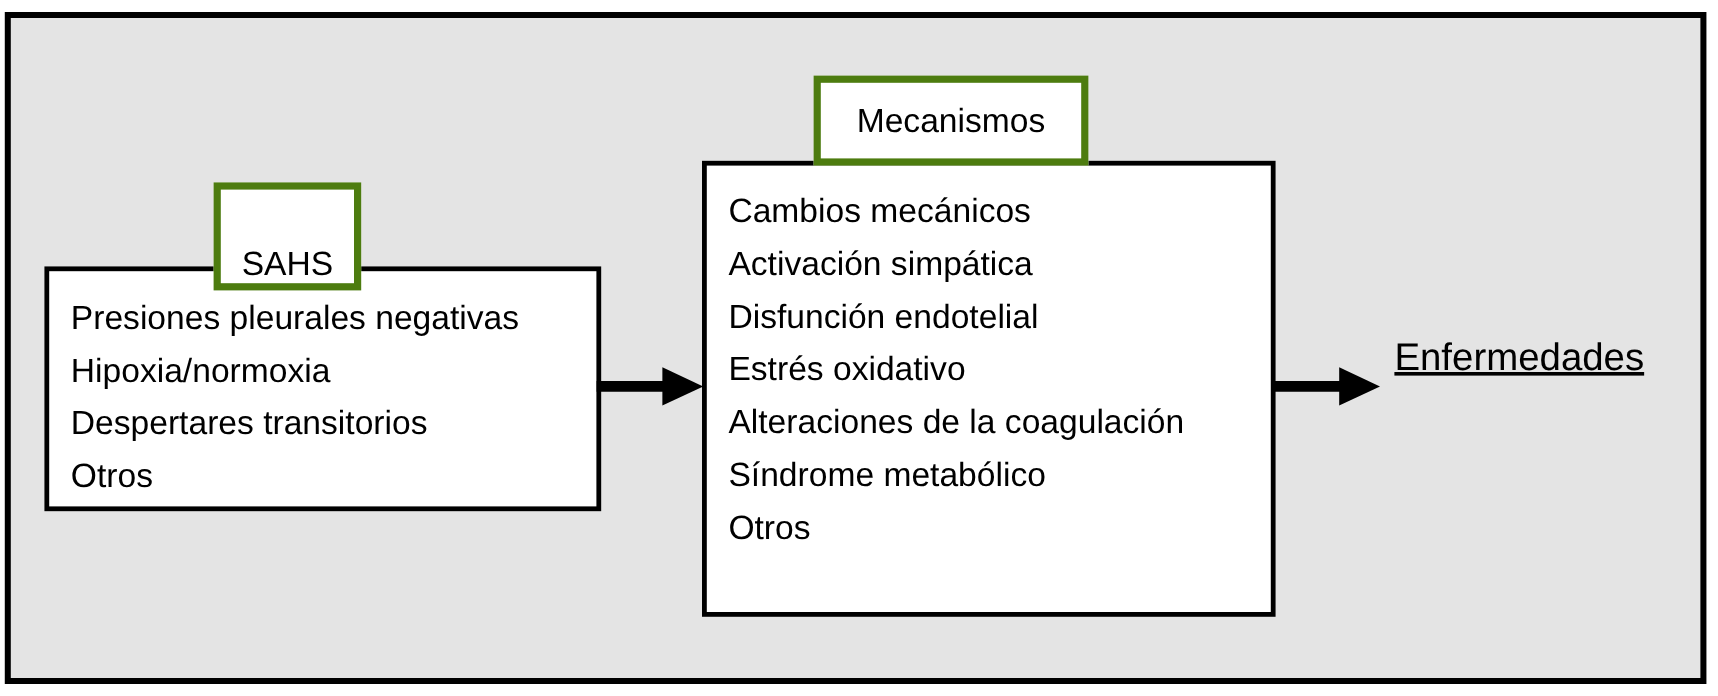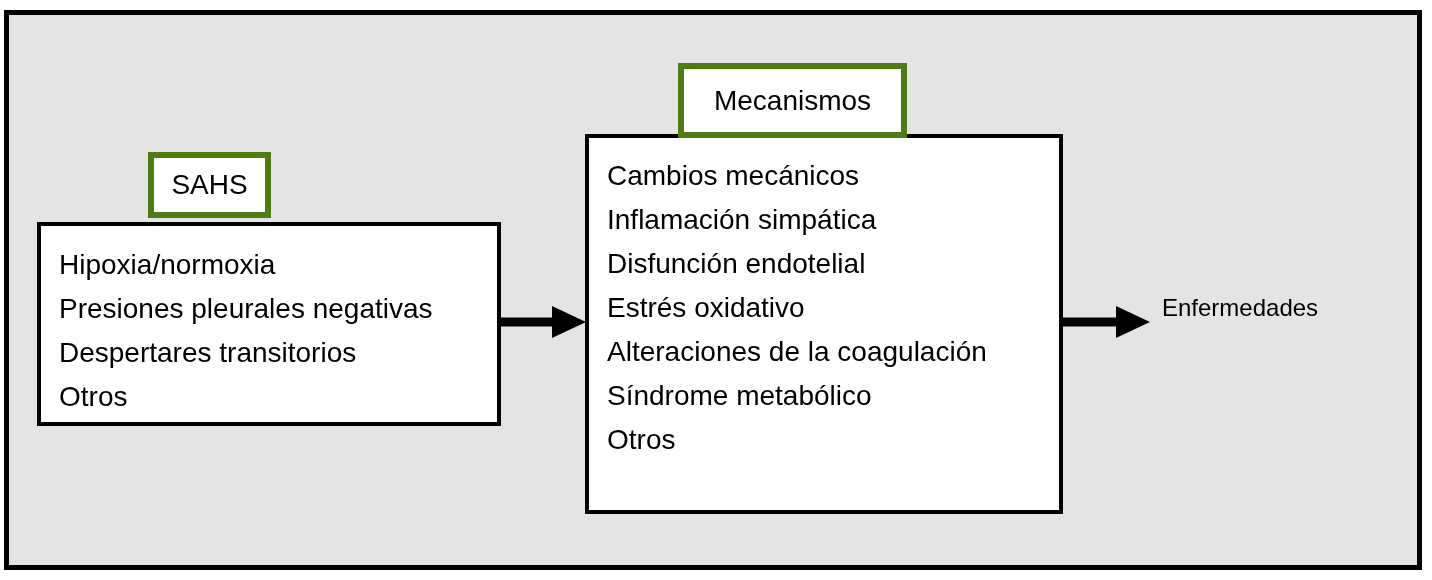--- a/index.html
+++ b/index.html
@@ -24,74 +24,75 @@
     position: absolute;
     box-sizing: border-box;
     background: #ffffff;
     border: 6px solid #4d7c0f;
     display: flex;
     align-items: center;
     justify-content: center;
     font-size: 28px;
     z-index: 3;
   }
-  .sahs-header { left: 148px; top: 152px; width: 123px; height: 66px; }
+  .sahs-header { left: 178px; top: 152px; width: 123px; height: 90px; align-items: flex-end; }
   .mec-header  { left: 678px; top: 63px;  width: 229px; height: 75px; }
   .main-box {
     position: absolute;
     box-sizing: border-box;
     background: #ffffff;
     border: 4px solid #000;
     font-size: 28px;
     z-index: 2;
   }
   .sahs-box { left: 37px;  top: 222px; width: 464px; height: 204px; padding: 17px 8px 0 18px; }
   .mec-box  { left: 585px; top: 134px; width: 478px; height: 380px; padding: 16px 8px 0 18px; }
   .item { line-height: 44px; white-space: nowrap; }
   .arrow { position: absolute; z-index: 2; }
   .arrow1 { left: 497px;  top: 300px; }
   .arrow2 { left: 1061px; top: 300px; }
   .outcome {
     position: absolute;
-    left: 1162px; top: 291px;
-    font-size: 24px;
+    left: 1162px; top: 280px;
+    font-size: 32px;
     line-height: 34px;
     z-index: 2;
     white-space: nowrap;
+    text-decoration: underline;
   }
 </style>
 </head>
 <body>
 
 <div class="canvas">
   <div class="frame"></div>
 
   <div class="header-box sahs-header">
     <span>SAHS</span>
   </div>
 
   <div class="main-box sahs-box">
+    <div class="item">Presiones pleurales negativas</div>
     <div class="item">Hipoxia/normoxia</div>
-    <div class="item">Presiones pleurales negativas</div>
     <div class="item">Despertares transitorios</div>
     <div class="item">Otros</div>
   </div>
 
   <svg class="arrow arrow1" width="90" height="44" viewBox="0 0 90 44">
     <line x1="0" y1="22" x2="60" y2="22" stroke="#000" stroke-width="9"></line>
     <polygon points="55,6 89,22 55,38" fill="#000"></polygon>
   </svg>
 
   <div class="header-box mec-header">
     <span>Mecanismos</span>
   </div>
 
   <div class="main-box mec-box">
     <div class="item">Cambios mecánicos</div>
-    <div class="item">Inflamación simpática</div>
+    <div class="item">Activación simpática</div>
     <div class="item">Disfunción endotelial</div>
     <div class="item">Estrés oxidativo</div>
     <div class="item">Alteraciones de la coagulación</div>
     <div class="item">Síndrome metabólico</div>
     <div class="item">Otros</div>
   </div>
 
   <svg class="arrow arrow2" width="90" height="44" viewBox="0 0 90 44">
     <line x1="0" y1="22" x2="60" y2="22" stroke="#000" stroke-width="9"></line>
     <polygon points="55,6 89,22 55,38" fill="#000"></polygon>

